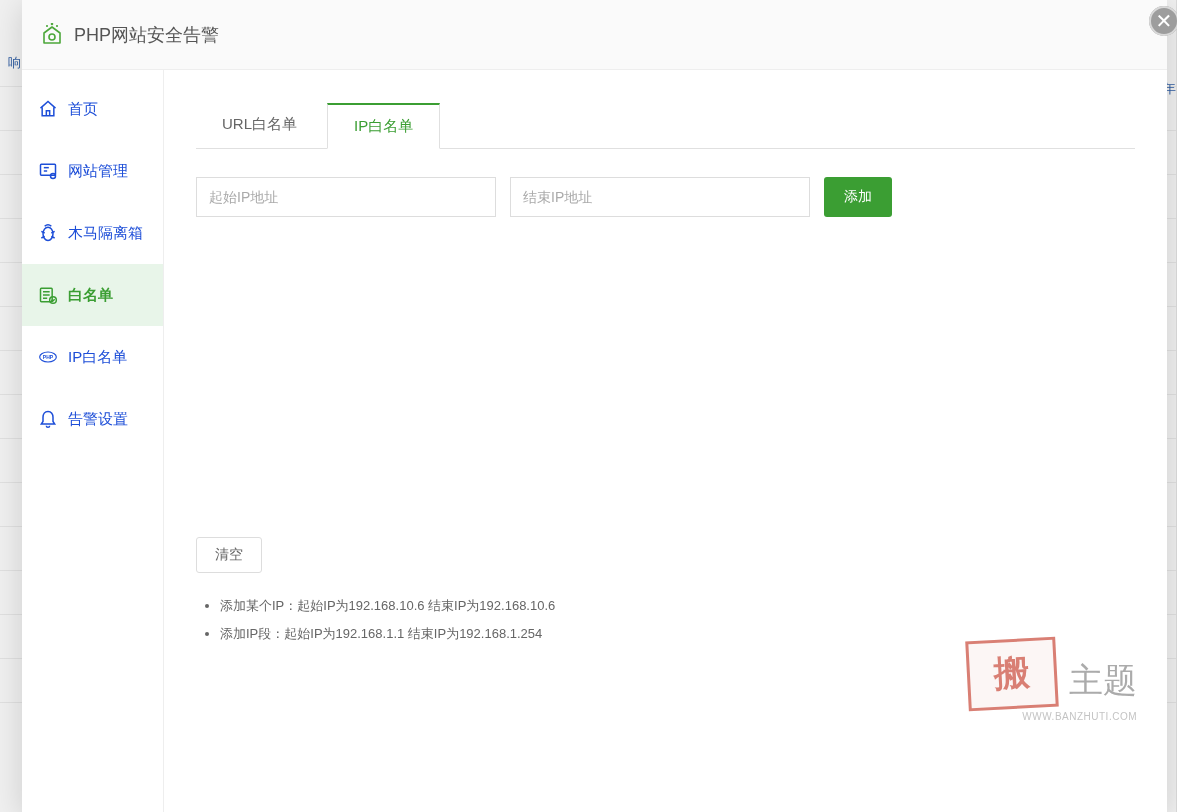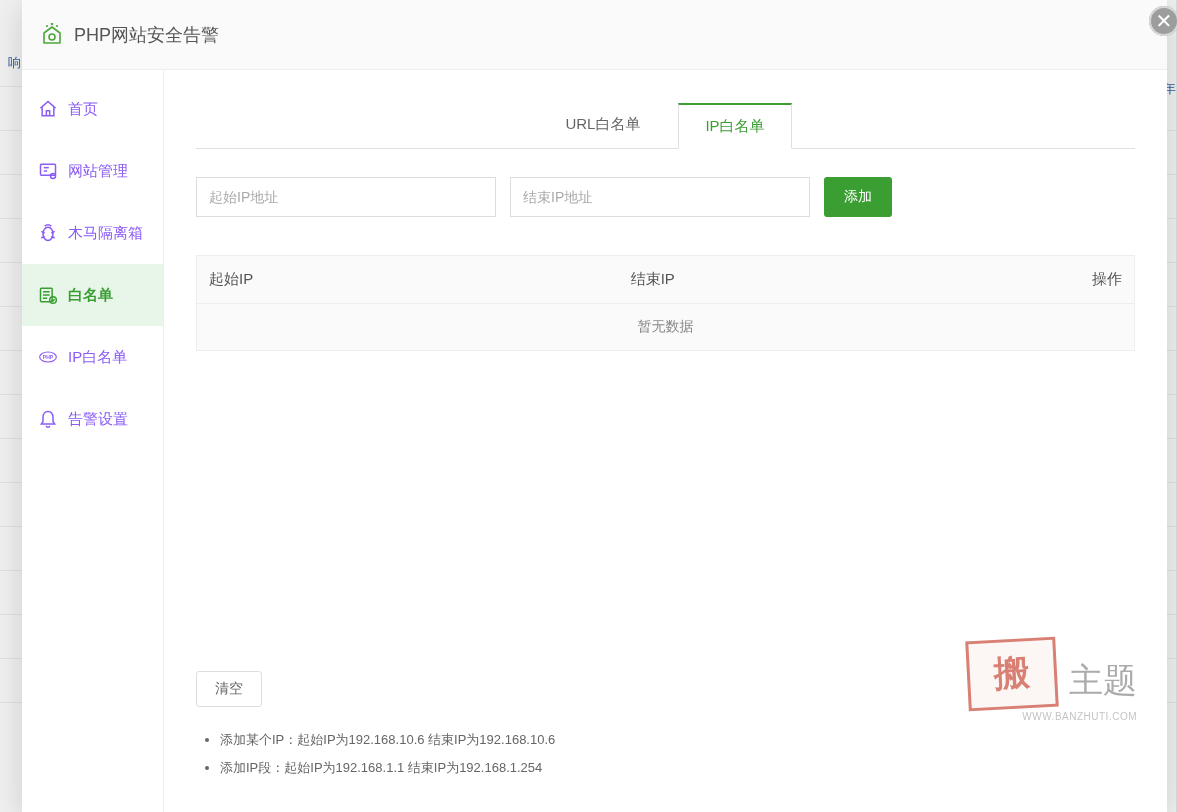--- a/index.html
+++ b/index.html
@@ -109,21 +109,21 @@
       border-right: 1px solid #eee;
       padding-top: 8px;
     }
 
     .sidebar-item {
       height: 62px;
       display: flex;
       align-items: center;
       padding: 0 16px;
       cursor: pointer;
-      color: #8b5cf6;
+      color: #1d4ed8;
       font-size: 15px;
       gap: 10px;
     }
 
     .sidebar-item.active {
       background: #e8f5e9;
       color: #3b9e33;
       font-weight: bold;
     }
 
@@ -136,22 +136,21 @@
     .content {
       flex: 1;
       padding: 32px;
       overflow: auto;
       position: relative;
     }
 
     .tabs {
       display: flex;
       border-bottom: 1px solid #e0e0e0;
-      gap: 12px;
-      justify-content: center;
+      gap: 4px;
     }
 
     .tab {
       padding: 12px 26px;
       font-size: 15px;
       color: #666;
       cursor: pointer;
       position: relative;
       top: 1px;
     }
@@ -408,28 +407,20 @@
           <span>IP白名单</span>
         </div>
       </div>
 
       <div class="form-row">
         <input class="input" type="text" placeholder="起始IP地址" style="">
         <input class="input" type="text" placeholder="结束IP地址" style="">
         <button class="btn-primary">添加</button>
       </div>
 
-      <div class="table">
-        <div class="table-header">
-          <div class="th th-1">起始IP</div>
-          <div class="th th-2">结束IP</div>
-          <div class="th th-3">操作</div>
-        </div>
-        <div class="table-empty">暂无数据</div>
-      </div>
 
       <button class="clear-btn">清空</button>
 
       <ul class="help-list">
         <li>添加某个IP：起始IP为192.168.10.6 结束IP为192.168.10.6</li>
         <li>添加IP段：起始IP为192.168.1.1 结束IP为192.168.1.254</li>
       </ul>
 
       <div class="watermark">
         <div>

